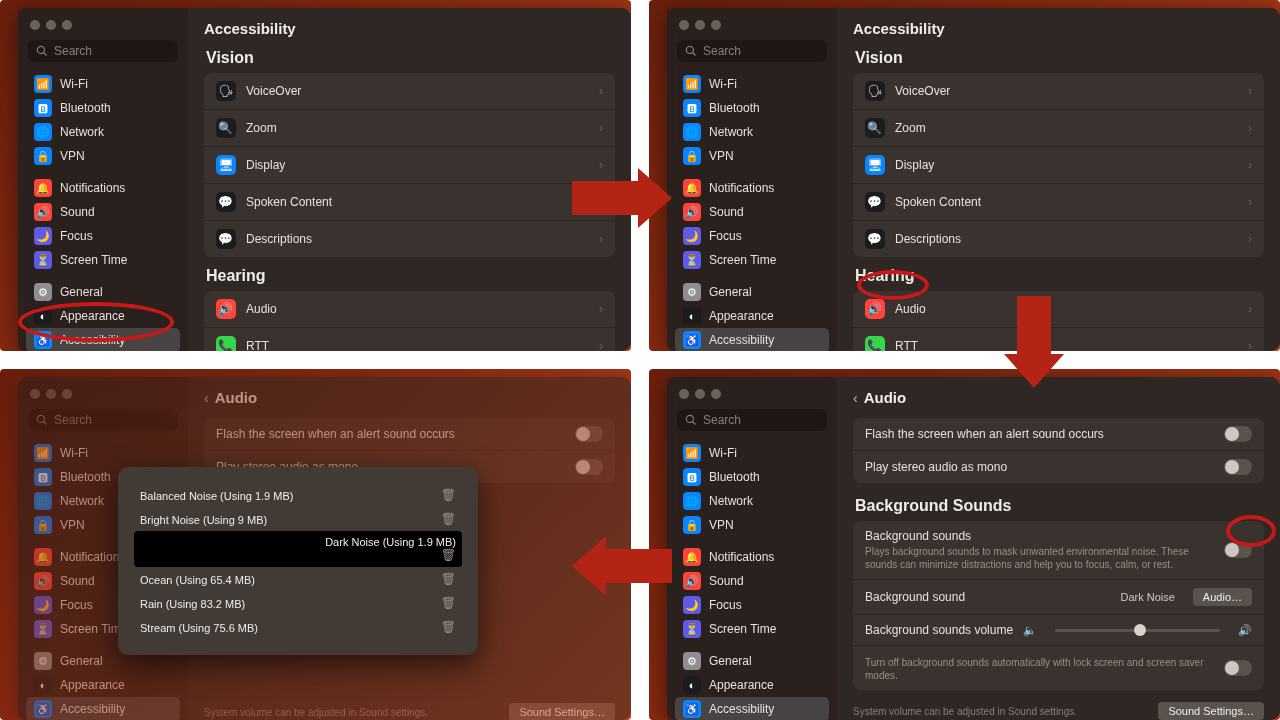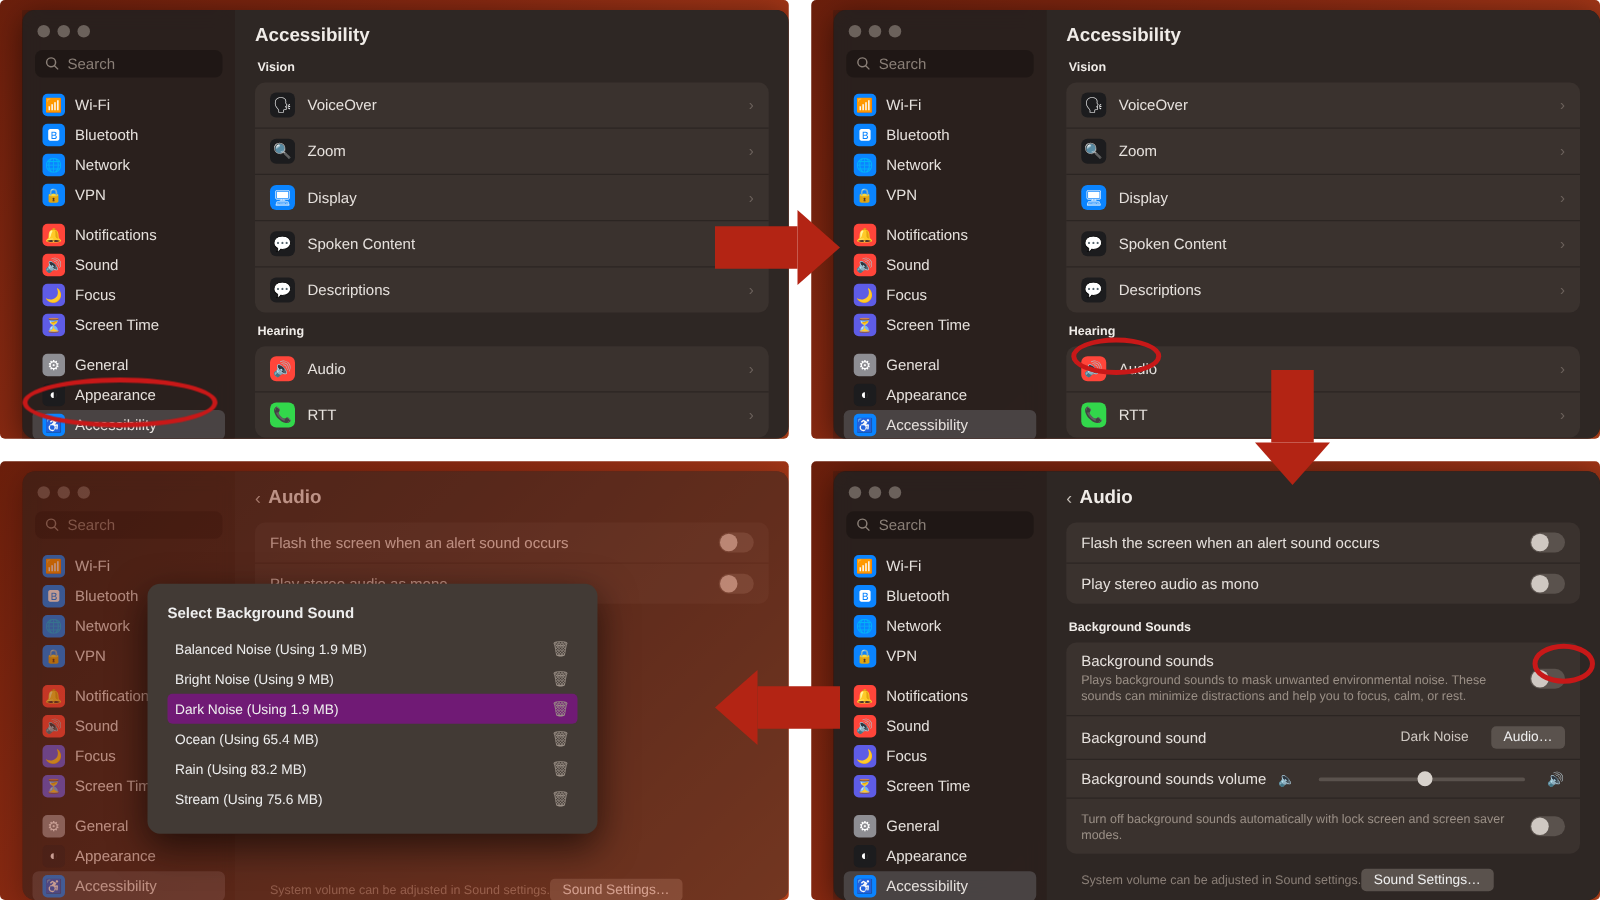--- a/index.html
+++ b/index.html
@@ -66,21 +66,21 @@
     font-size:11px; color:#fff; flex-shrink:0;
   }
   .content {
     flex:1;
     background: #2e2724;
     padding: 12px 16px 0 16px;
     overflow: hidden;
     position: relative;
   }
   .content h1 { font-size: 15px; font-weight:700; margin-bottom: 12px; color:#f0ece8; }
-  .content h2 { font-size: 10px; font-weight:700; margin: 10px 0 6px 2px; color:#f0ece8; }
+  .content h2 { font-size: 16px; font-weight:700; margin: 10px 0 6px 2px; color:#f0ece8; }
   .list {
     background: #3a322e;
     border-radius: 8px;
     overflow: hidden;
   }
   .row {
     display:flex; align-items:center; gap:10px;
     padding: 8px 12px;
     border-bottom: 1px solid rgba(0,0,0,0.25);
     position:relative;
@@ -138,24 +138,24 @@
     box-shadow:0 10px 30px rgba(0,0,0,0.6);
     padding:16px;
     color:#eee;
   }
   .modal h3 { font-size:12px; font-weight:600; margin-bottom:10px; }
   .sound-row {
     display:flex; justify-content:space-between; align-items:flex-end;
     padding:5px 6px; border-radius:4px;
     font-size:11px;
   }
-  .sound-row.selected { background:#701a75; }
+  .sound-row.selected { background:#000000;flex-direction:column; }
   .trash { color:#9a8f86; font-size:12px; }
   .modal-buttons { display:flex; justify-content:flex-end; gap:8px; margin-top:14px; }
-  .footer-note { font-size:10px; color:#8a7f77; margin-top:12px; display:flex; align-items:center;margin-left:12px;}
+  .footer-note { font-size:10px; color:#8a7f77; margin-top:12px; display:flex; justify-content:space-between; align-items:center;}
   .dim { opacity:0.55; }
   .back-chev { font-size:14px; color:#c6bfb8; margin-right:6px; }
   .header-row { display:flex; align-items:center; margin-bottom:12px; }
 </style>
 </head>
 <body>
 
 <div class="grid">
 
   <div class="panel">
@@ -458,21 +458,20 @@
               <div class="toggle"></div>
             </div>
           </div>
         <div class="footer-note" style="margin-top:220px;">
           <span>System volume can be adjusted in Sound settings.</span>
           <button class="btn">Sound Settings…</button>
         </div>
       </div>
     </div>
     <div class="modal" style="left:118px; top:98px; width:360px;">
-      <h3>Select Background Sound</h3>
       <div id="modal-list">
           <div class="sound-row">
             <span>Balanced Noise (Using 1.9 MB)</span>
             <span class="trash">🗑</span>
           </div>
           <div class="sound-row">
             <span>Bright Noise (Using 9 MB)</span>
             <span class="trash">🗑</span>
           </div>
           <div class="sound-row selected">

